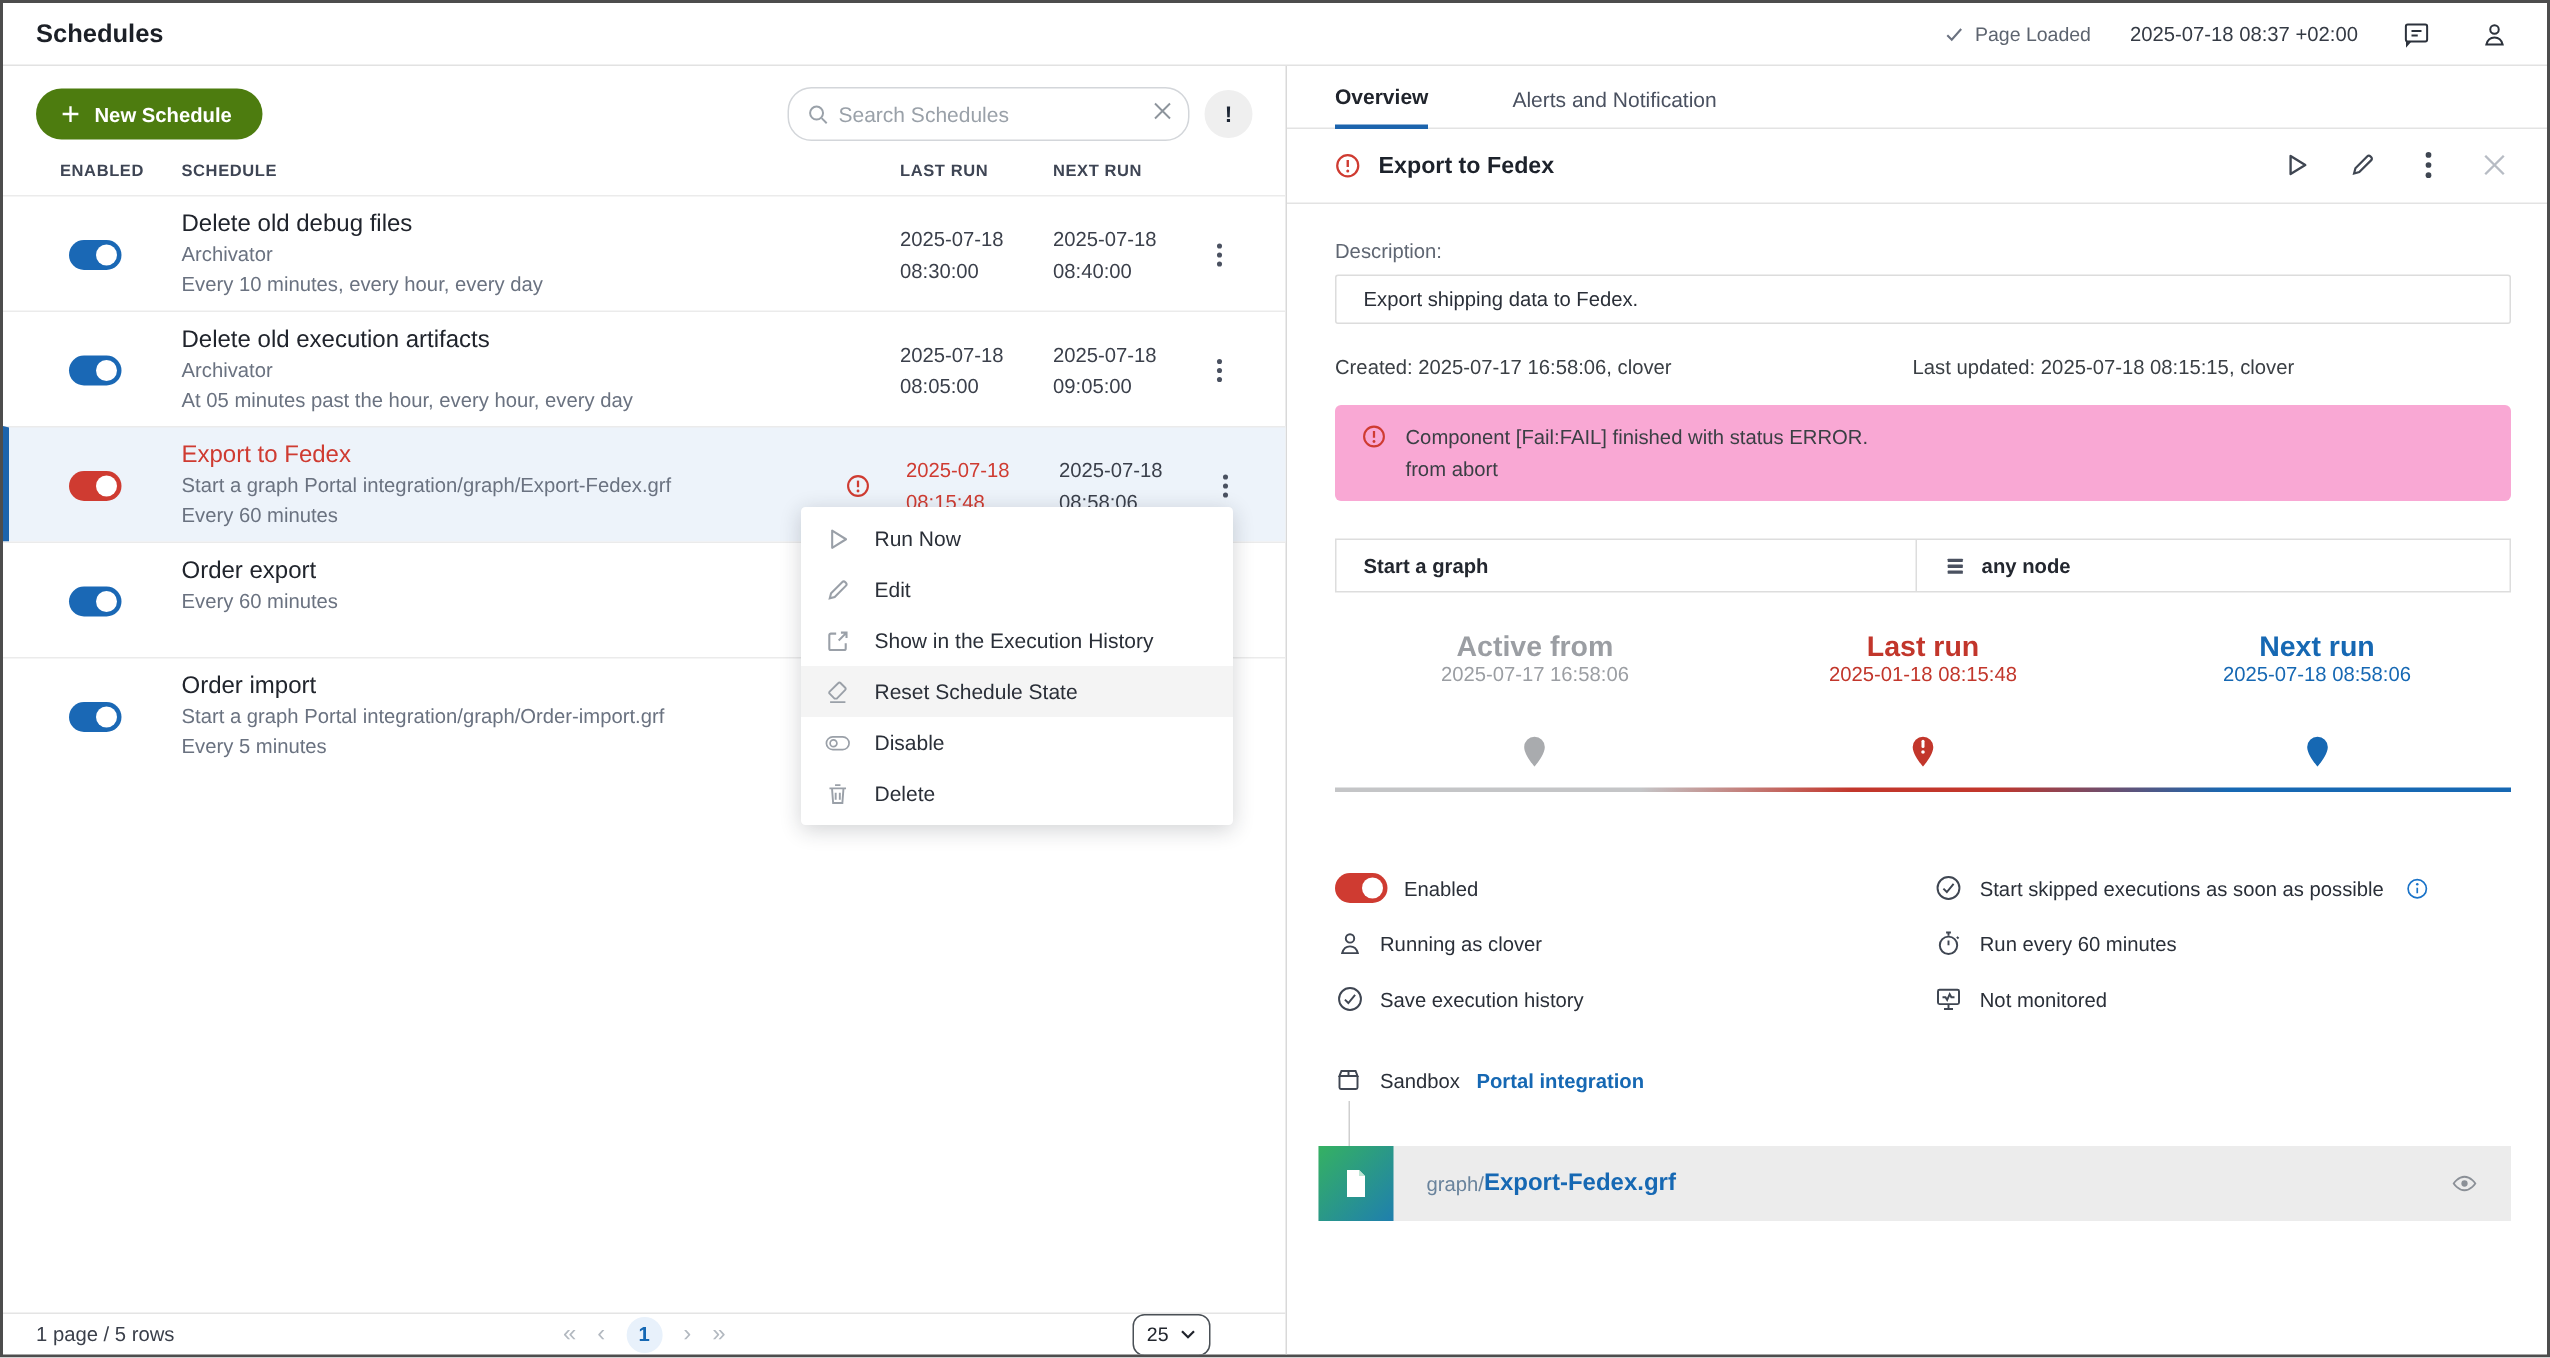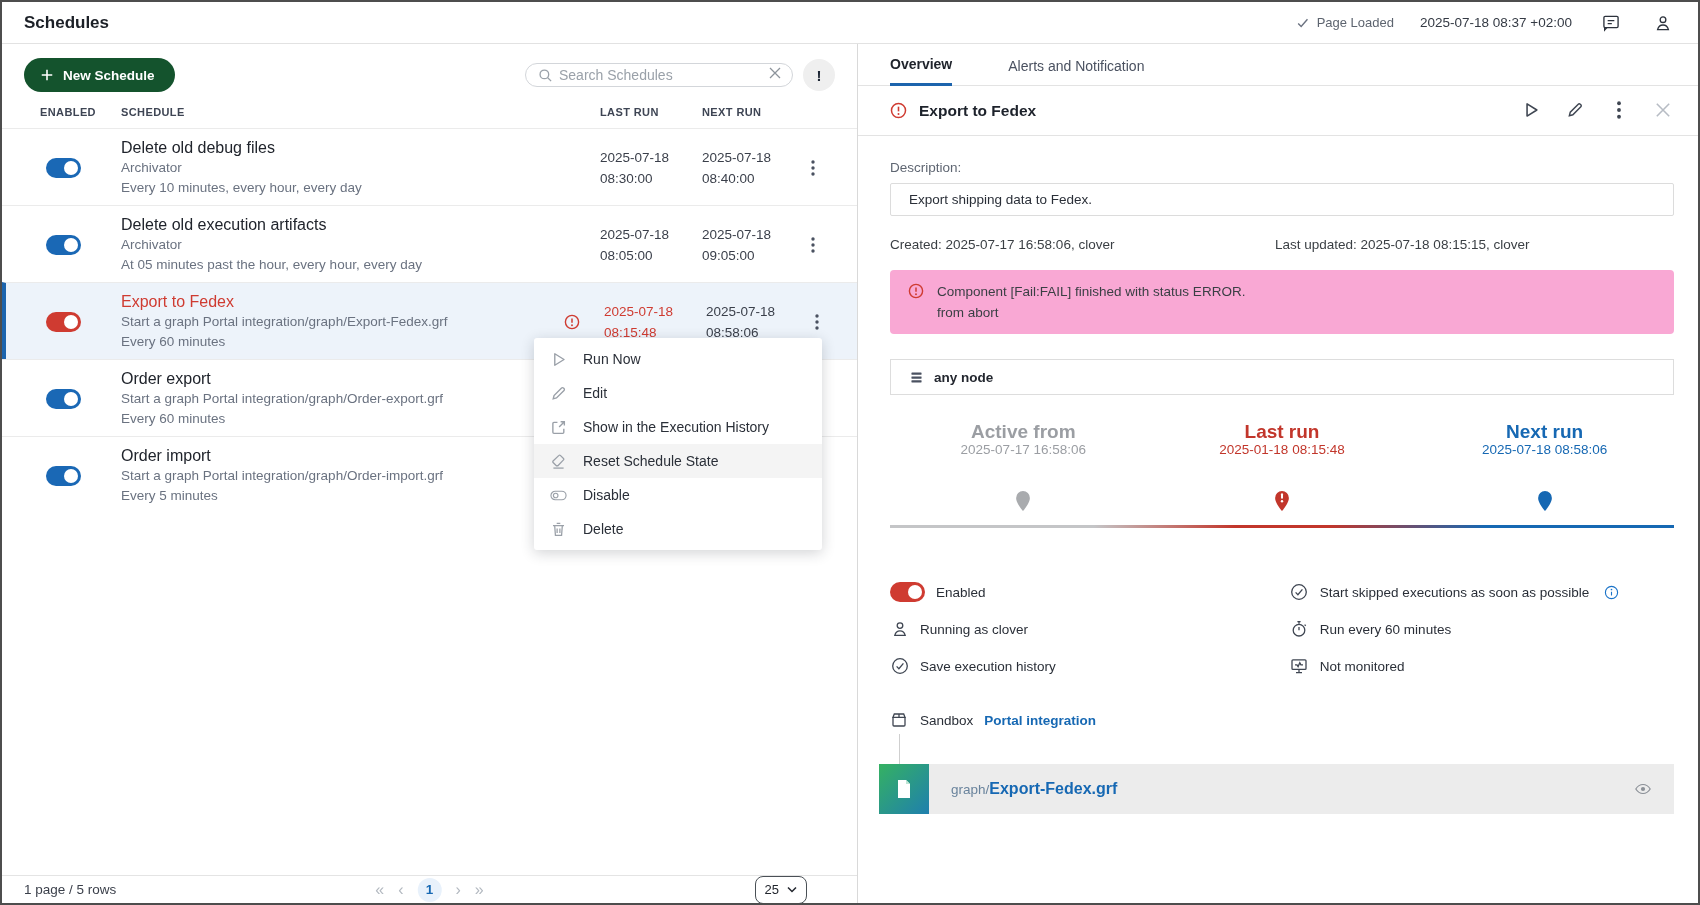--- a/index.html
+++ b/index.html
@@ -17,24 +17,24 @@
   .icon-btn { display:flex; align-items:center; justify-content:center; width:26px; height:26px; color:#2c323c; cursor:pointer; }
   .icon-btn svg { width:20px; height:20px; }
 
   .main { display:flex; height:859px; }
 
   
   .left-panel { width:855px; display:flex; flex-direction:column; position:relative; }
   .v-divider { width:1px; background:#d9d9d9; }
 
   .toolbar { display:flex; align-items:center; padding:14px 22px 10px 22px; }
-  .btn-new { display:flex; align-items:center; gap:9px; height:34px; padding:0 20px 0 16px; border-radius:17px; background:#14532d; color:#fff; font-weight:bold; font-size:13.5px; border:none; cursor:pointer; }
+  .btn-new { display:flex; align-items:center; gap:9px; height:34px; padding:0 20px 0 16px; border-radius:17px; background:#4d7c0f; color:#fff; font-weight:bold; font-size:13.5px; border:none; cursor:pointer; }
   .btn-new svg { width:14px; height:14px; }
   .toolbar-spacer { flex:1; }
-  .search-box { display:flex; align-items:center; width:268px; height:24px; border:1px solid #d3d6da; border-radius:16px; padding:0 10px 0 12px; color:#9aa1a9; }
+  .search-box { display:flex; align-items:center; width:268px; height:36px; border:1px solid #d3d6da; border-radius:16px; padding:0 10px 0 12px; color:#9aa1a9; }
   .search-box svg { width:15px; height:15px; flex:none; }
   .search-box input { flex:1; border:none; outline:none; font-size:14px; padding:0 6px; color:#33383f; font-family:inherit; }
   .search-box input::placeholder { color:#9aa1a9; }
   .search-clear svg { width:14px; height:14px; color:#8d949c; cursor:pointer; }
   .btn-alert { width:32px; height:32px; margin-left:10px; border-radius:50%; background:#efefef; border:none; font-weight:bold; font-size:15px; color:#1d2634; cursor:pointer; }
 
   .thead { position:relative; height:26px; font-size:11px; font-weight:bold; color:#3e4554; letter-spacing:.4px; }
   .thead span { position:absolute; top:4px; }
   .th-enabled { left:38px; } .th-schedule { left:119px; } .th-lastrun { left:598px; } .th-nextrun { left:700px; }
 
@@ -274,21 +274,20 @@
                 <circle cx="2" cy="8" r="1.7"></circle>
                 <circle cx="2" cy="14" r="1.7"></circle>
               </svg>
             </span>
         </div>
 
         <div class="row">
           <span class="toggle"></span>
           <div class="row-text">
             <div class="row-name">Order export</div>
-            <div class="row-sub">Start a graph Portal integration/graph/Order-export.grf</div>
             <div class="row-rec">Every 60 minutes</div>
           </div>
         </div>
 
         <div class="row">
           <span class="toggle"></span>
           <div class="row-text">
             <div class="row-name">Order import</div>
             <div class="row-sub">Start a graph Portal integration/graph/Order-import.grf</div>
             <div class="row-rec">Every 5 minutes</div>
@@ -367,20 +366,23 @@
                 <circle cx="8" cy="11.3" r="0.95" fill="currentColor"></circle>
               </svg>
           </span>
           <div class="eb-text">
             <div>Component [Fail:FAIL] finished with status ERROR.</div>
             <div>from abort</div>
           </div>
         </div>
 
         <div class="trigger-row">
+          <div class="trigger-cell left">
+            <span>Start a graph</span>
+          </div>
           <div class="trigger-cell">
             <span class="tc-icon">
                 <svg viewBox="0 0 16 16" fill="currentColor">
                   <rect x="2.6" y="2.6" width="10.8" height="2.4" rx="0.5"></rect>
                   <rect x="2.6" y="6.8" width="10.8" height="2.4" rx="0.5"></rect>
                   <rect x="2.6" y="11" width="10.8" height="2.4" rx="0.5"></rect>
                 </svg>
               </span>
             <span>any node</span>
           </div>

